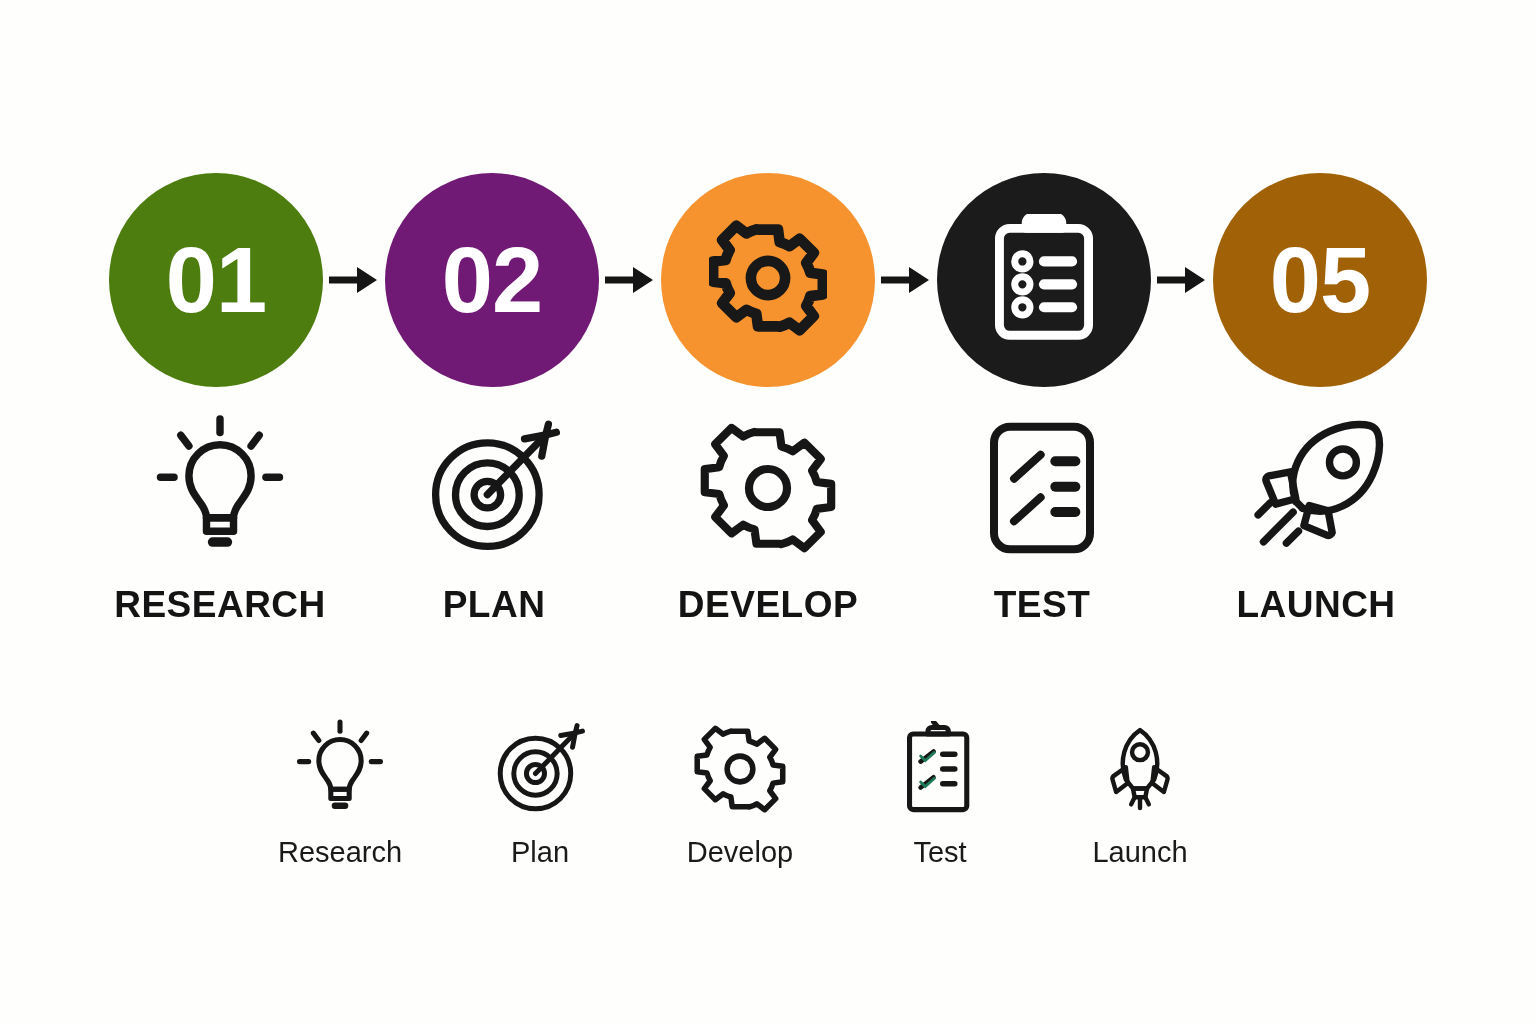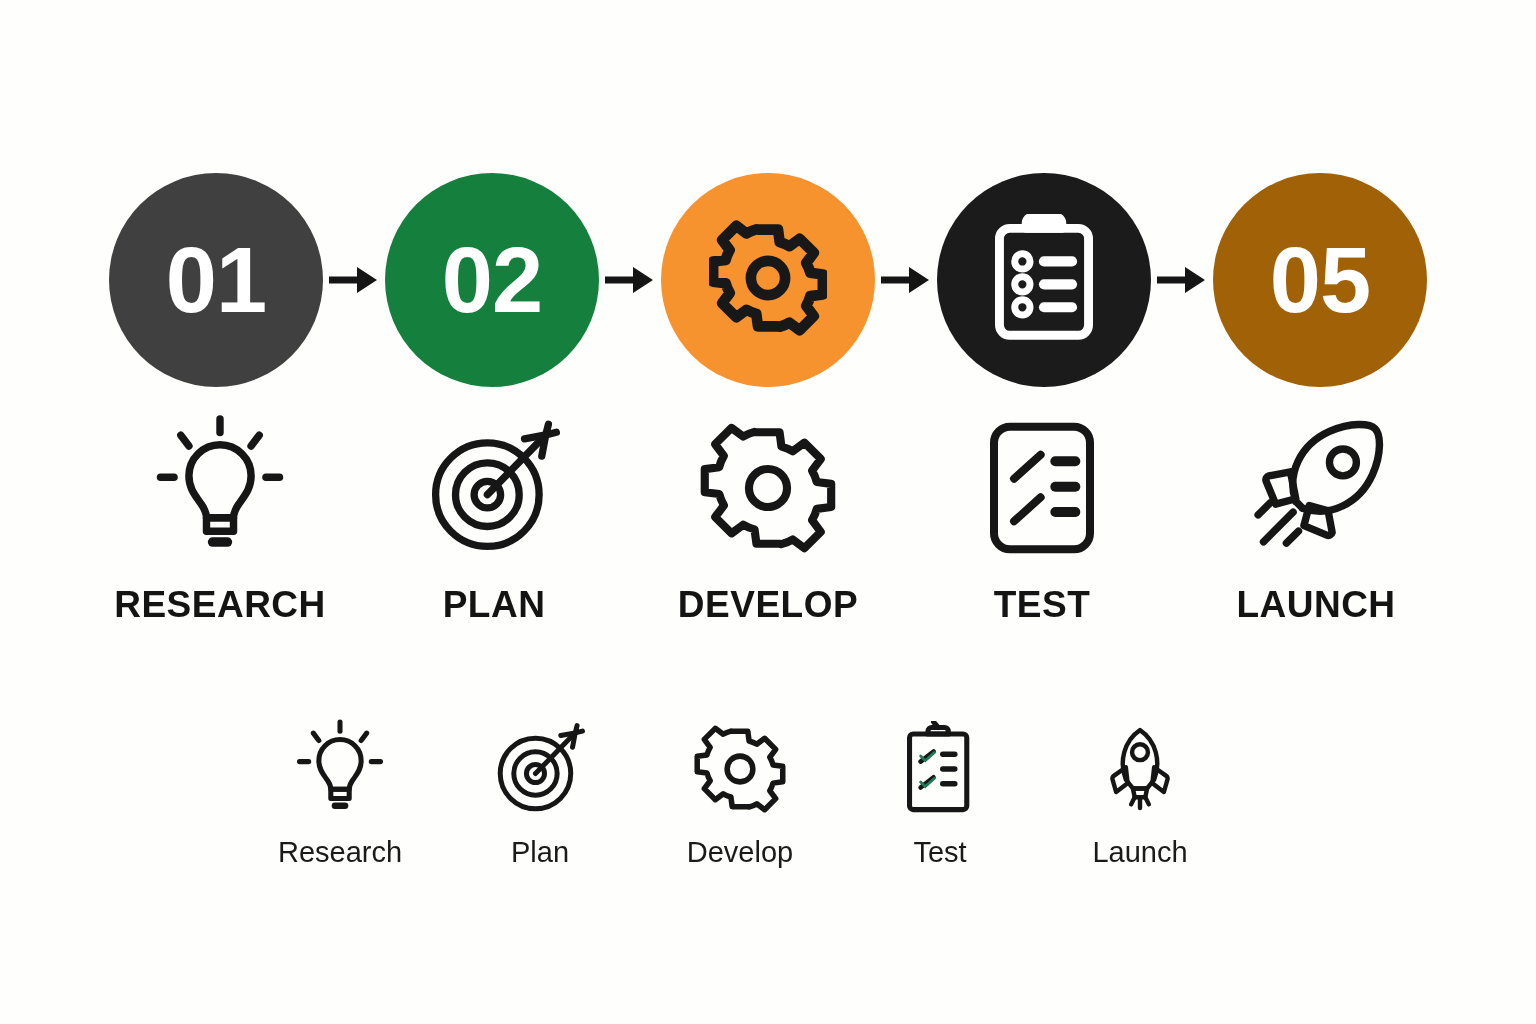--- a/index.html
+++ b/index.html
@@ -130,32 +130,32 @@
   }
 </style>
 </head>
 <body>
 
 <div class="stage">
 
   <div class="circle-row">
 
     <div class="circle-cell">
-      <div class="circle" style="background:#404040">
+      <div class="circle" style="background:#4d7c0f">
         <span class="circle-num">01</span>
       </div>
       <div class="arrow">
         <svg width="54" height="34" viewBox="0 0 54 34">
           <path d="M2 13.5 H30 L30 4 L50 17 L30 30 L30 20.5 H2 Z" fill="#151515"></path>
         </svg>
       </div>
     </div>
 
     <div class="circle-cell">
-      <div class="circle" style="background:#15803d">
+      <div class="circle" style="background:#701a75">
         <span class="circle-num">02</span>
       </div>
       <div class="arrow">
         <svg width="54" height="34" viewBox="0 0 54 34">
           <path d="M2 13.5 H30 L30 4 L50 17 L30 30 L30 20.5 H2 Z" fill="#151515"></path>
         </svg>
       </div>
     </div>
 
     <div class="circle-cell">

